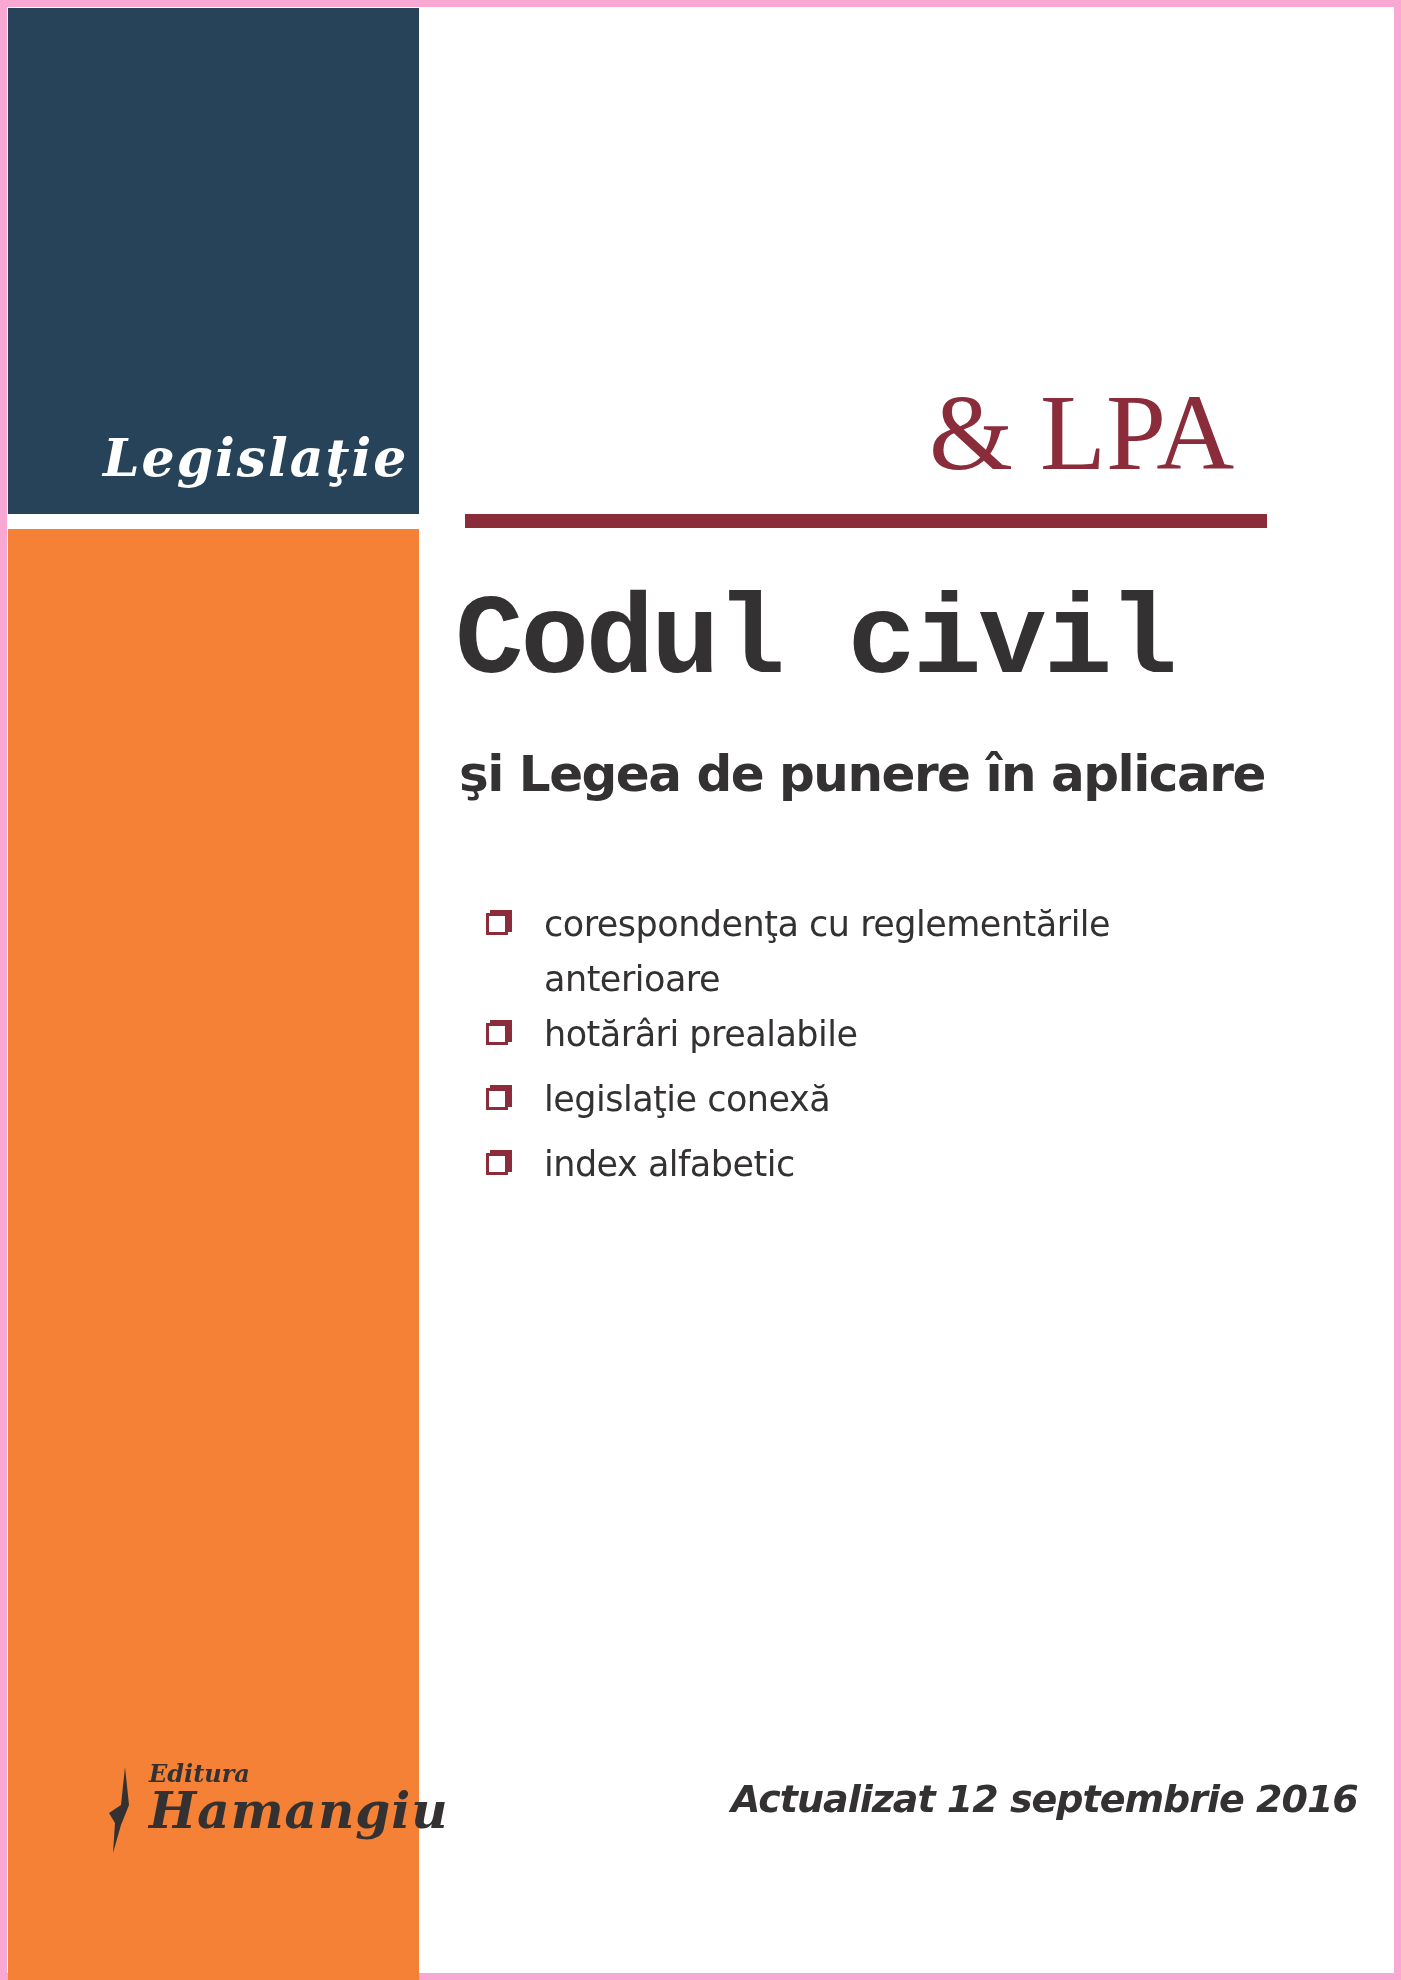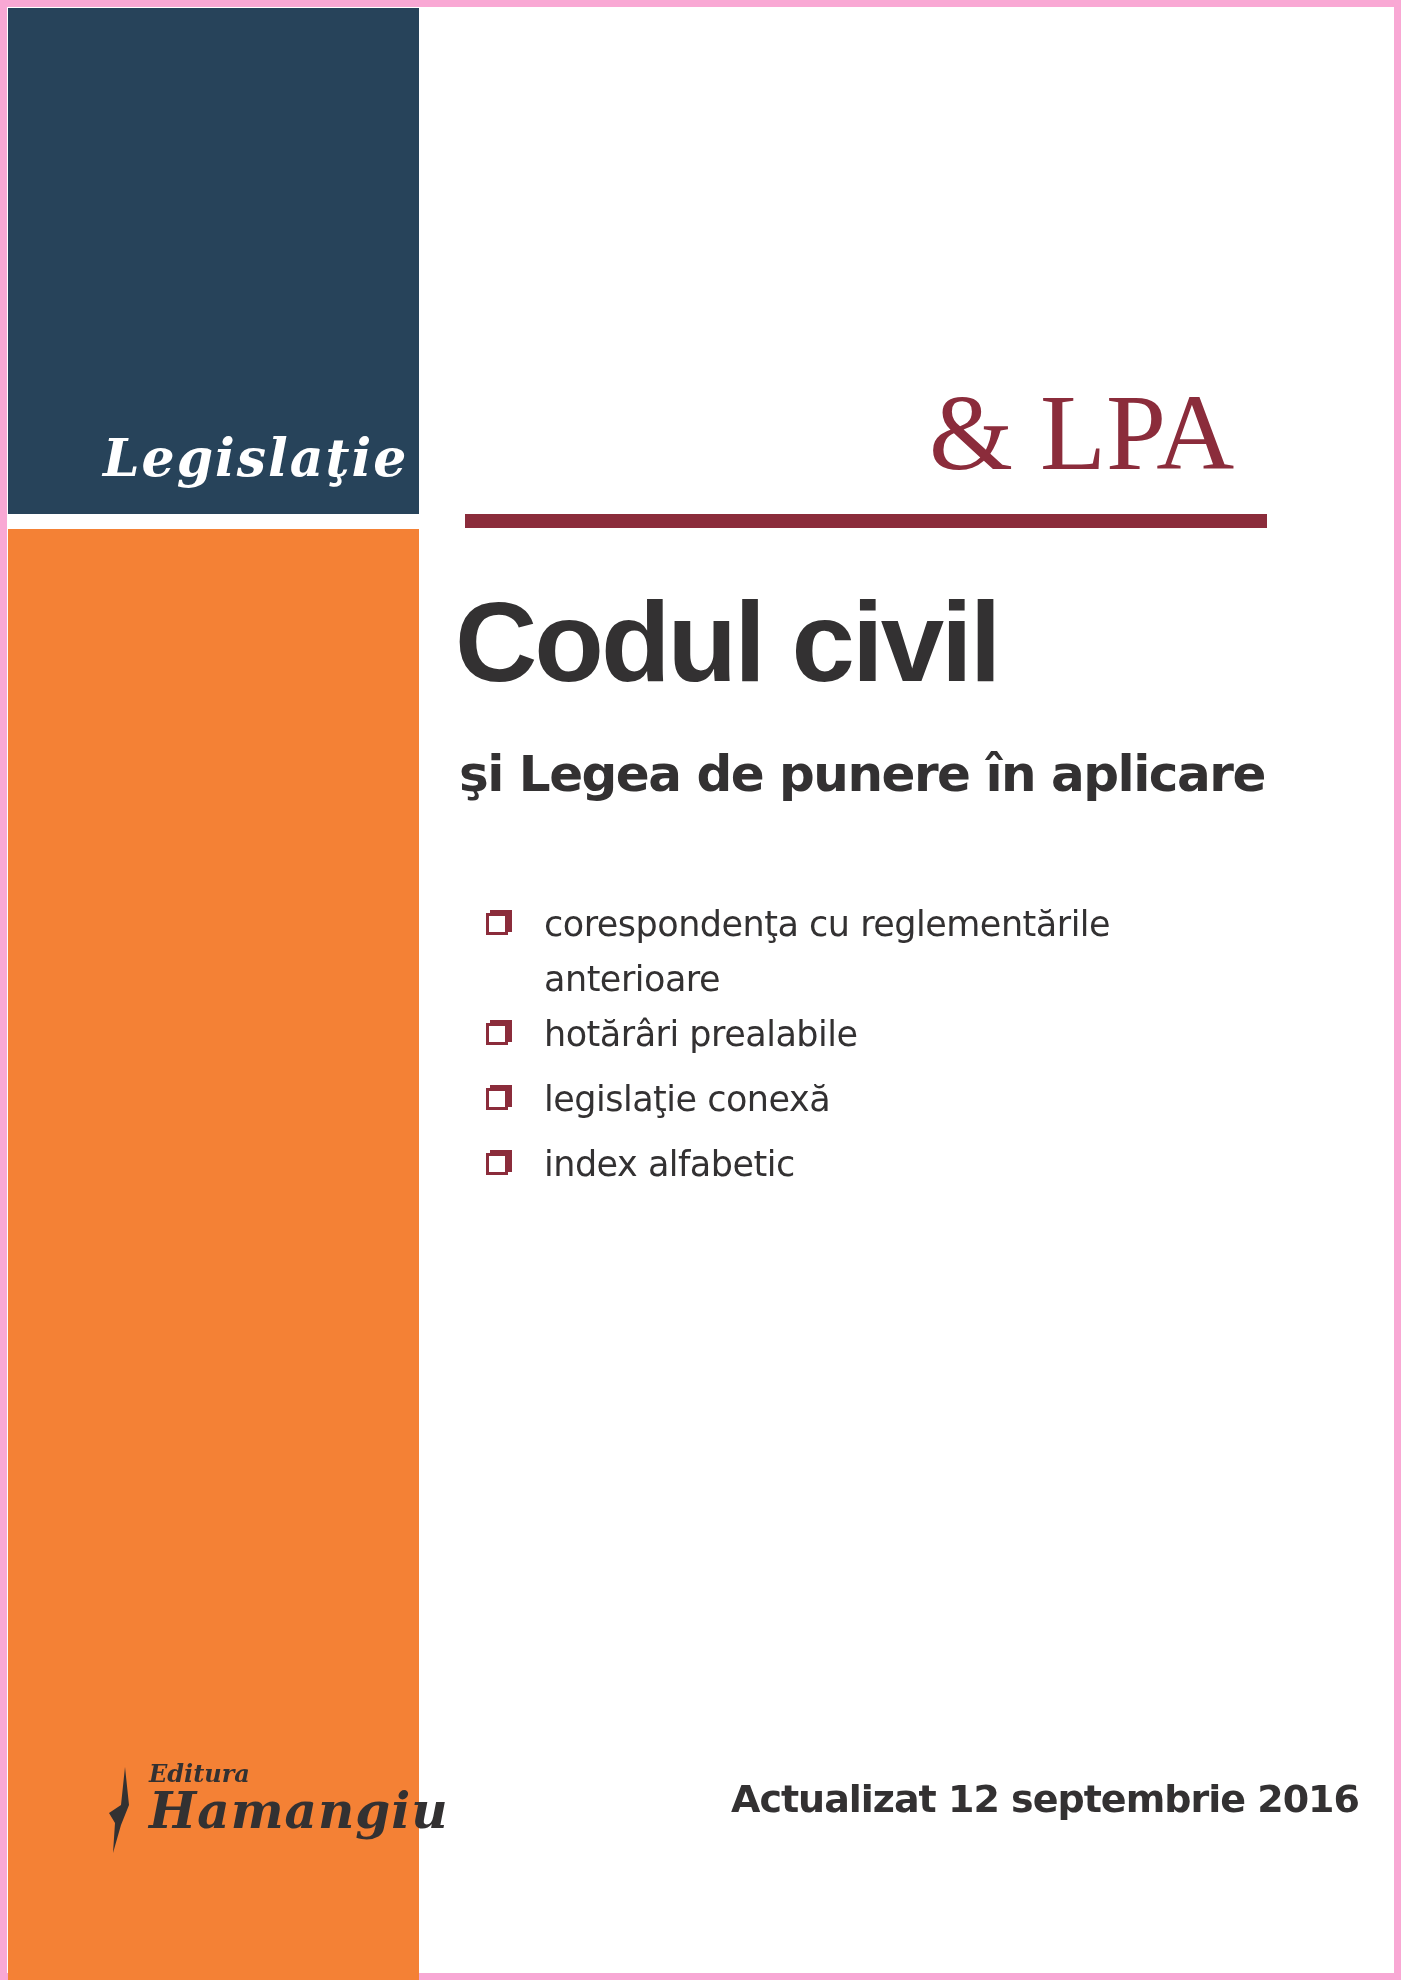--- a/index.html
+++ b/index.html
@@ -38,21 +38,21 @@
     position: absolute; left: 922px; top: 372px;
     font-family: "Liberation Serif", serif; font-size: 108px; line-height: 1;
     color: var(--maroon);
   }
   .rule {
     position: absolute; left: 458px; top: 507px; width: 802px; height: 14px;
     background: var(--maroon);
   }
   .title {
     position: absolute; left: 448px; top: 578px;
-    font-family: Liberation Sans, sans-serif; font-weight: bold;
+    font-family: Liberation Mono, monospace; font-weight: bold;
     font-size: 114px; line-height: 1; color: var(--text); letter-spacing: -3px;
   }
   .subtitle {
     position: absolute; left: 452px; top: 742px;
     font-family: "DejaVu Sans", sans-serif; font-weight: bold;
     font-size: 50px; line-height: 1; color: var(--text); letter-spacing: -1.5px;
   }
   .features {
     position: absolute; left: 475px; top: 890px; margin: 0; padding: 0;
     list-style: none;
@@ -82,21 +82,21 @@
     position: absolute; left: 22px; top: 22px;
     font-family: "DejaVu Serif", serif; font-style: italic; font-weight: bold;
     font-size: 50px; letter-spacing: 1px; margin-left: 20px;
   }
   .pub-mark {
     position: absolute; left: 0; top: 6px;
   }
   .updated {
     position: absolute; left: 724px; top: 1770px;
     font-family: "DejaVu Sans", sans-serif; font-weight: bold;
-    font-size: 38px; line-height: 1.2; color: var(--text); letter-spacing: -1px;
+    font-size: 38px; line-height: 1.2; color: var(--text); letter-spacing: -1px; font-style: italic;
   }
 </style>
 </head>
 <body>
 
 <div class="cover">
   <div class="side-dark"></div>
   <div class="side-gap"></div>
   <div class="side-orange"></div>
 

